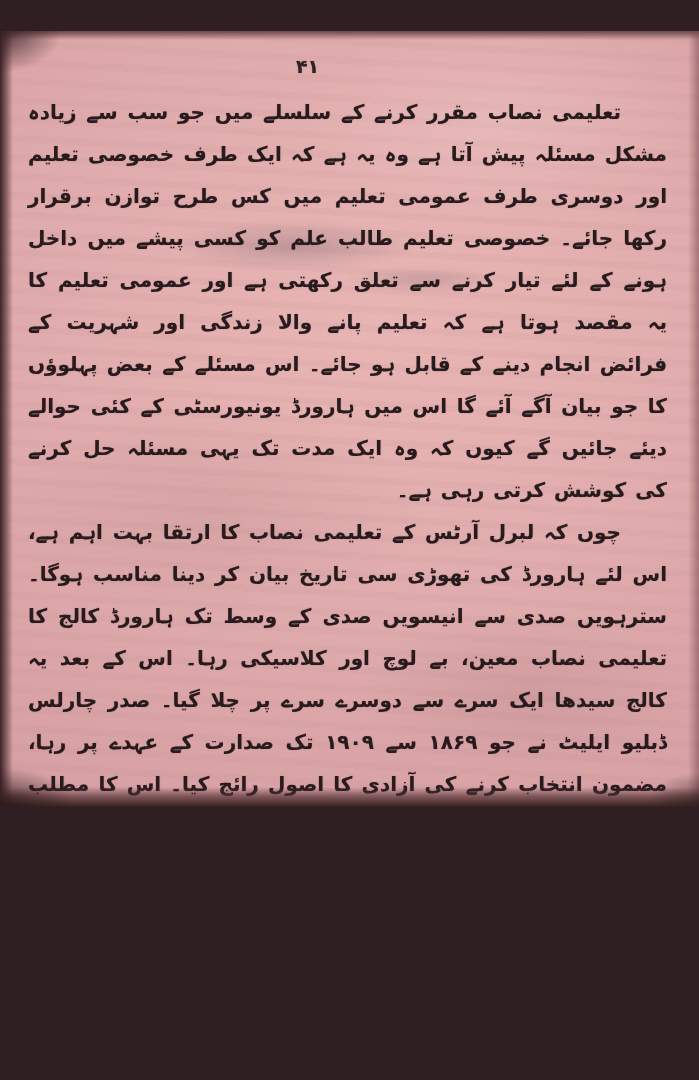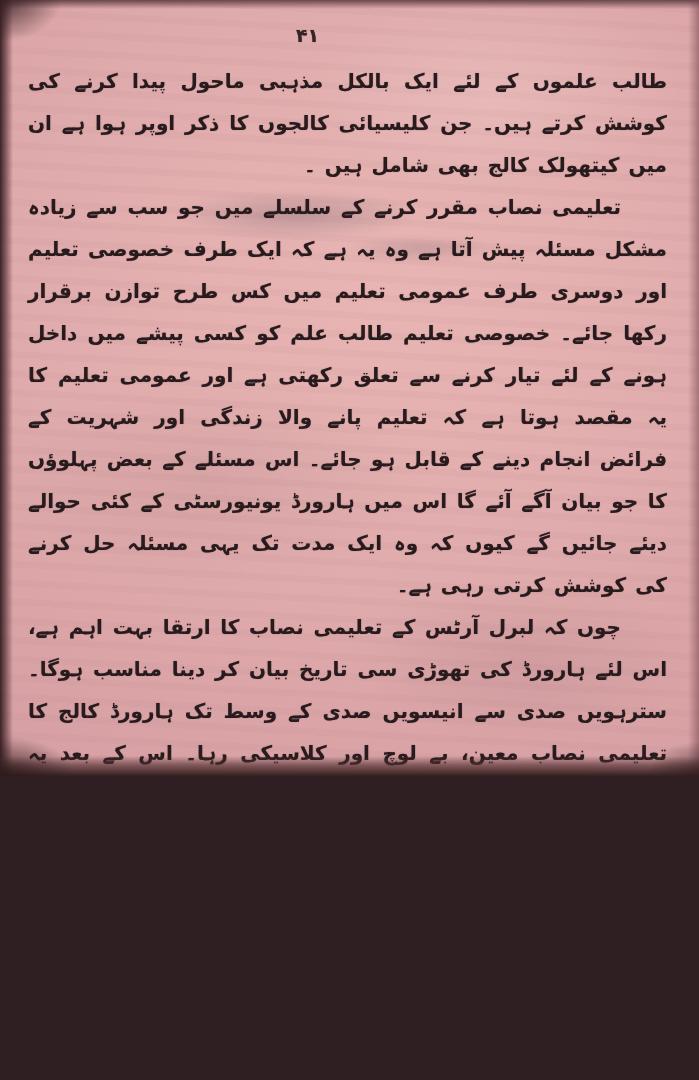--- a/index.html
+++ b/index.html
@@ -5,20 +5,21 @@
   html,body{margin:0;padding:0;}
   body{
     width:699px;height:1080px;overflow:hidden;
     background:#2f1f22;
     font-family:"DejaVu Sans",sans-serif;
   }
   .scan-page{
     position:relative;width:699px;height:776px;overflow:hidden;
     background:
       radial-gradient(130% 95% at 55% 38%, #e8b5b4 0%, #e0abac 40%, #d7a0a4 72%, #c79197 100%);
+    margin-top: 31px;
   }
   
   .scan-page::before{
     content:"";position:absolute;inset:0;pointer-events:none;
     background:
       radial-gradient(40% 18% at 70% 12%, rgba(255,235,230,.18), rgba(255,255,255,0) 70%),
       radial-gradient(45% 20% at 30% 62%, rgba(120,80,86,.10), rgba(0,0,0,0) 70%),
       radial-gradient(35% 15% at 75% 85%, rgba(120,80,86,.12), rgba(0,0,0,0) 70%),
       repeating-linear-gradient(3deg, rgba(150,105,110,.05) 0 7px, rgba(0,0,0,0) 7px 19px);
   }
@@ -63,21 +64,20 @@
 <body>
 
 <div class="scan-page">
 
   <div class="ink-smudge"></div>
   <div class="ink-smudge2"></div>
 
   <div class="page-number">۴۱</div>
 
   <div class="text-block">
-    <p>طالب علموں کے لئے ایک بالکل مذہبی ماحول پیدا کرنے کی کوشش کرتے ہیں۔ جن کلیسیائی کالجوں کا ذکر اوپر ہوا ہے ان میں کیتھولک کالج بھی شامل ہیں ۔</p>
     <p class="indent">تعلیمی نصاب مقرر کرنے کے سلسلے میں جو سب سے زیادہ مشکل مسئلہ پیش آتا ہے وہ یہ ہے کہ ایک طرف خصوصی تعلیم اور دوسری طرف عمومی تعلیم میں کس طرح توازن برقرار رکھا جائے۔ خصوصی تعلیم طالب علم کو کسی پیشے میں داخل ہونے کے لئے تیار کرنے سے تعلق رکھتی ہے اور عمومی تعلیم کا یہ مقصد ہوتا ہے کہ تعلیم پانے والا زندگی اور شہریت کے فرائض انجام دینے کے قابل ہو جائے۔ اس مسئلے کے بعض پہلوؤں کا جو بیان آگے آئے گا اس میں ہارورڈ یونیورسٹی کے کئی حوالے دیئے جائیں گے کیوں کہ وہ ایک مدت تک یہی مسئلہ حل کرنے کی کوشش کرتی رہی ہے۔</p>
     <p class="indent">چوں کہ لبرل آرٹس کے تعلیمی نصاب کا ارتقا بہت اہم ہے، اس لئے ہارورڈ کی تھوڑی سی تاریخ بیان کر دینا مناسب ہوگا۔ سترہویں صدی سے انیسویں صدی کے وسط تک ہارورڈ کالج کا تعلیمی نصاب معین، بے لوچ اور کلاسیکی رہا۔ اس کے بعد یہ کالج سیدھا ایک سرے سے دوسرے سرے پر چلا گیا۔ صدر چارلس ڈبلیو ایلیٹ نے جو ۱۸۶۹ سے ۱۹۰۹ تک صدارت کے عہدے پر رہا، مضمون انتخاب کرنے کی آزادی کا اصول رائج کیا۔ اس کا مطلب یہ تھا کہ طالب علم اپنی پسند کا مضمون لے سکتے تھے۔ یہ نیا اصول اس خصوصی تعلیم کا قدرتی اور ناگزیر نتیجہ تھا جو اسی زمانے کے لگ بھگ ریاست ہائے متحدہ میں چل پڑی تھی۔ پروفیسر خصوصی نصاب پڑھاتے تھے اور انہیں پڑھنے والوں کی ضرورت رہتی تھی۔ اس نئے اصول سے طالب علموں کو تعلیمی نصاب کا انتخاب کرنے</p>
   </div>
 
   <div class="edge-top"></div>
   <div class="edge-left"></div>
   <div class="edge-right"></div>
   <div class="edge-bottom"></div>
   <div class="corner-tl"></div>
   <div class="corner-bl"></div>

